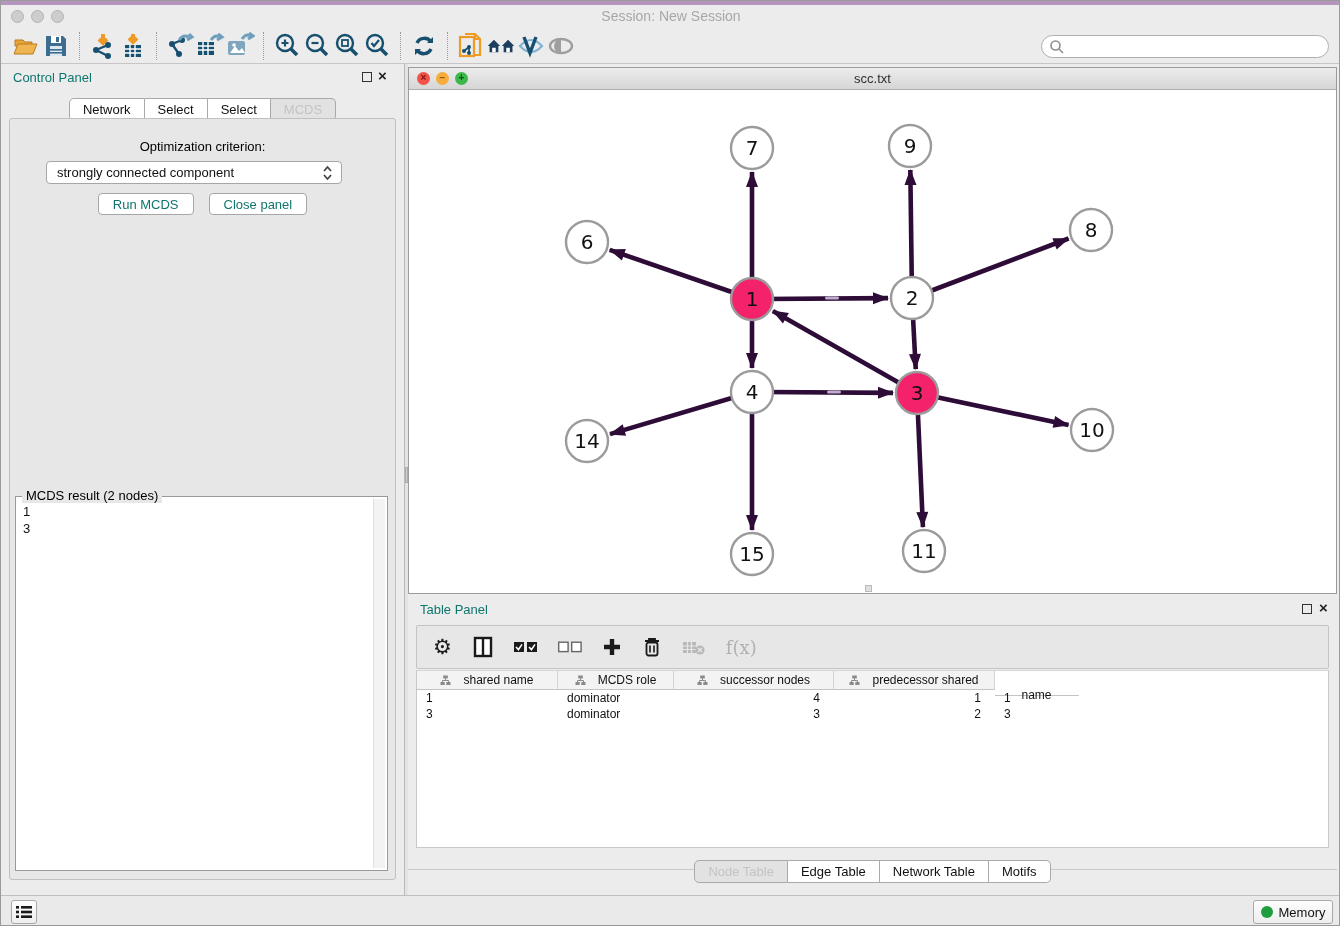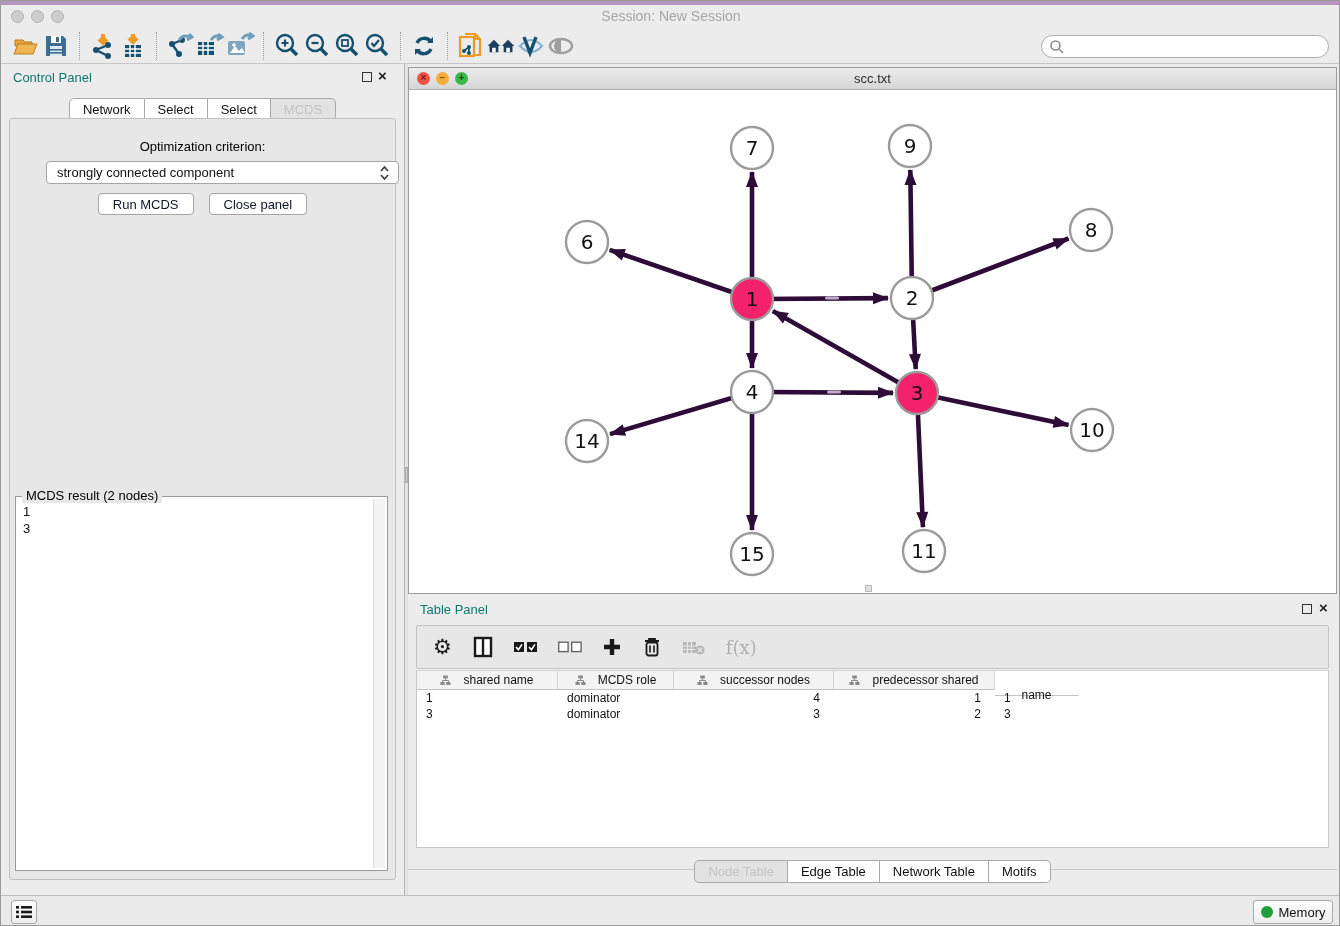--- a/index.html
+++ b/index.html
@@ -35,27 +35,27 @@
   .tabs-row { position:absolute; left:0; width:100%; display:flex; justify-content:center; }
   .tab { font-size:13px; padding:3px 13px; background:#fff; border:1px solid #a9a9a9;
          border-left:none; color:#111; }
   .tab:first-child { border-left:1px solid #a9a9a9; border-radius:5px 0 0 5px; }
   .tab:last-child { border-radius:0 5px 5px 0; }
   .tab.active { background:#e2e2e2; color:#c4c4c4; }
   .cp-tabs { top:34px; }
   .inner-panel { position:absolute; left:8px; top:54px; width:387px; height:762px;
                  background:#e7e7e7; border:1px solid #c0c0c0; border-radius:3px; }
   .opt-label { position:absolute; left:0; width:100%; top:20px; text-align:center; font-size:13px; color:#000; }
-  .dropdown { position:absolute; left:36px; top:42px; width:353px; height:23px; background:#fff;
+  .dropdown { position:absolute; left:36px; top:42px; width:296px; height:23px; background:#fff;
               border:1px solid #a6a6a6; border-radius:4px; display:flex; align-items:center;
               padding:0 8px 0 10px; font-size:13px; color:#111; }
   .dropdown .dd-text { flex:1; }
   .btn-row { position:absolute; left:0; top:74px; width:100%; display:flex; justify-content:center; gap:15px; }
   .pbtn { background:#fff; border:1px solid #a6a6a6; border-radius:4px; height:22px;
-          font-size:13px; color:#0f172a; padding:0 14px; font-family:"Liberation Sans",sans-serif; }
+          font-size:13px; color:#0f766e; padding:0 14px; font-family:"Liberation Sans",sans-serif; }
   .groupbox { position:absolute; left:5px; top:377px; width:373px; height:375px;
               border:1px solid #9a9a9a; background:#fff; }
   .groupbox .legend { position:absolute; top:-9px; left:6px; background:#e7e7e7; padding:0 4px;
                       font-size:13px; color:#000; }
   .result-area { position:absolute; inset:2px 14px 2px 2px; overflow:hidden;
                  font-size:13px; color:#111; padding:4px 2px 0 5px; line-height:17px; }
   .result-scroll { position:absolute; top:2px; right:2px; bottom:2px; width:12px;
                    background:#f3f3f3; border-left:1px solid #e0e0e0; }
   .v-splitter { position:absolute; left:403px; top:63px; width:4px; height:831px; background:#e3e3e3;
                 border-left:1px solid #b9b9b9; }

